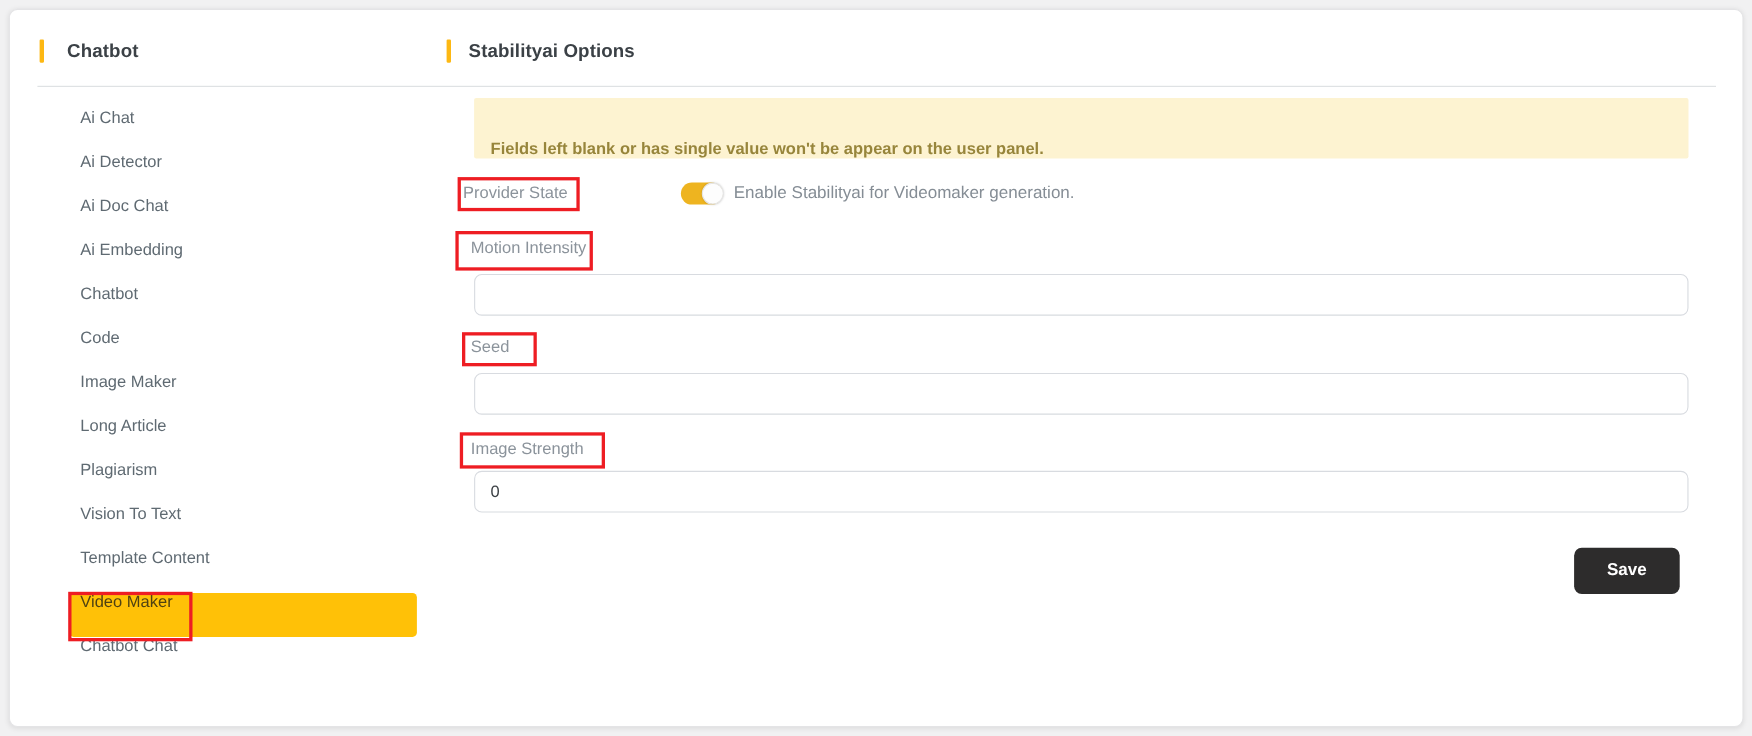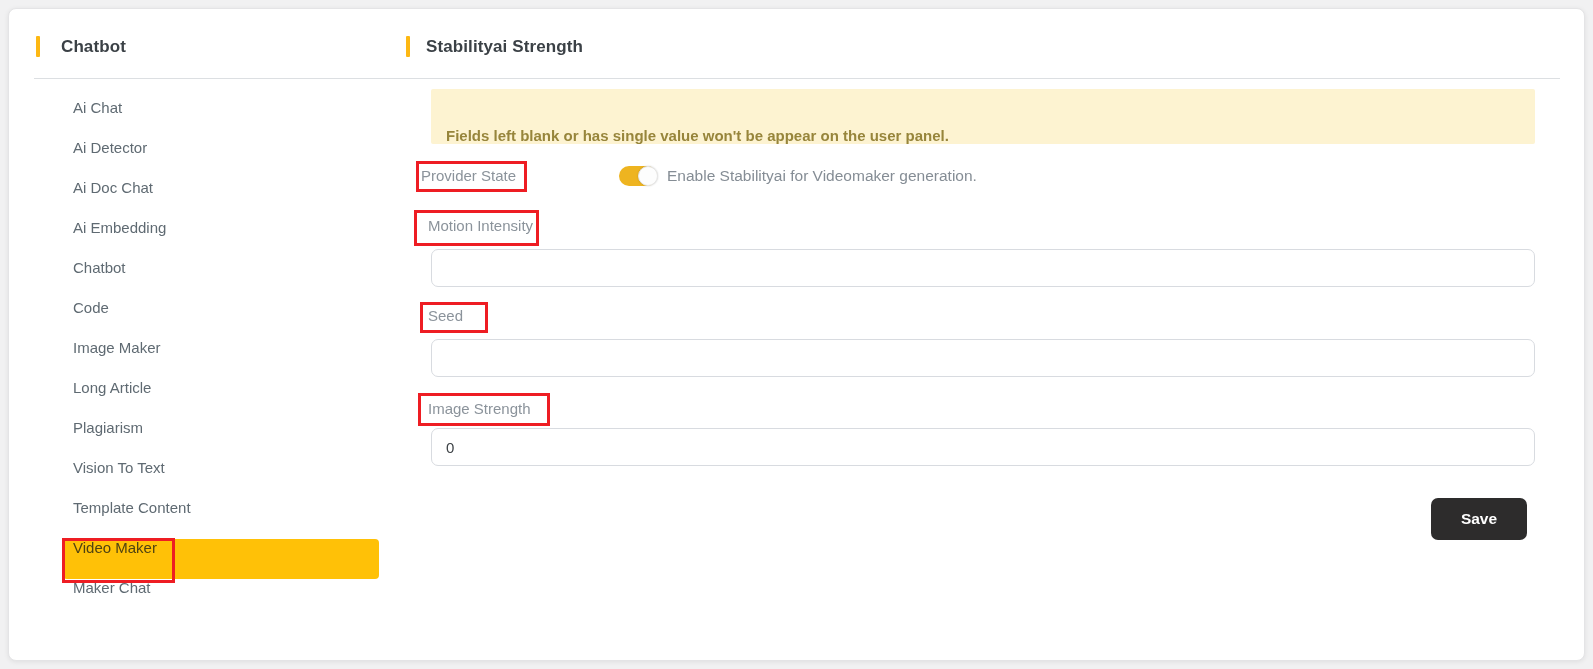--- a/index.html
+++ b/index.html
@@ -67,21 +67,21 @@
 
 <div class="card">
 
   <div class="heading heading-features">
     <span class="accent"></span>
     <span>Chatbot</span>
   </div>
 
   <div class="heading heading-options">
     <span class="accent"></span>
-    <span>Stabilityai Strength</span>
+    <span>Stabilityai Options</span>
   </div>
 
   <div class="header-divider"></div>
 
   <div class="side-list">
       <div class="side-item">
         <span>Ai Chat</span>
       </div>
       <div class="side-item">
         <span>Ai Detector</span>
@@ -110,21 +110,21 @@
       <div class="side-item">
         <span>Vision To Text</span>
       </div>
       <div class="side-item">
         <span>Template Content</span>
       </div>
       <div class="side-item active">
         <span>Video Maker</span>
       </div>
       <div class="side-item">
-        <span>Maker Chat</span>
+        <span>Chatbot Chat</span>
       </div>
     </div>
 
   <div class="alert">
     <span>Fields left blank or has single value won't be appear on the user panel.</span>
   </div>
 
   <div class="field-label lbl-provider">Provider State</div>
   <div class="toggle">
     <span class="knob"></span>

